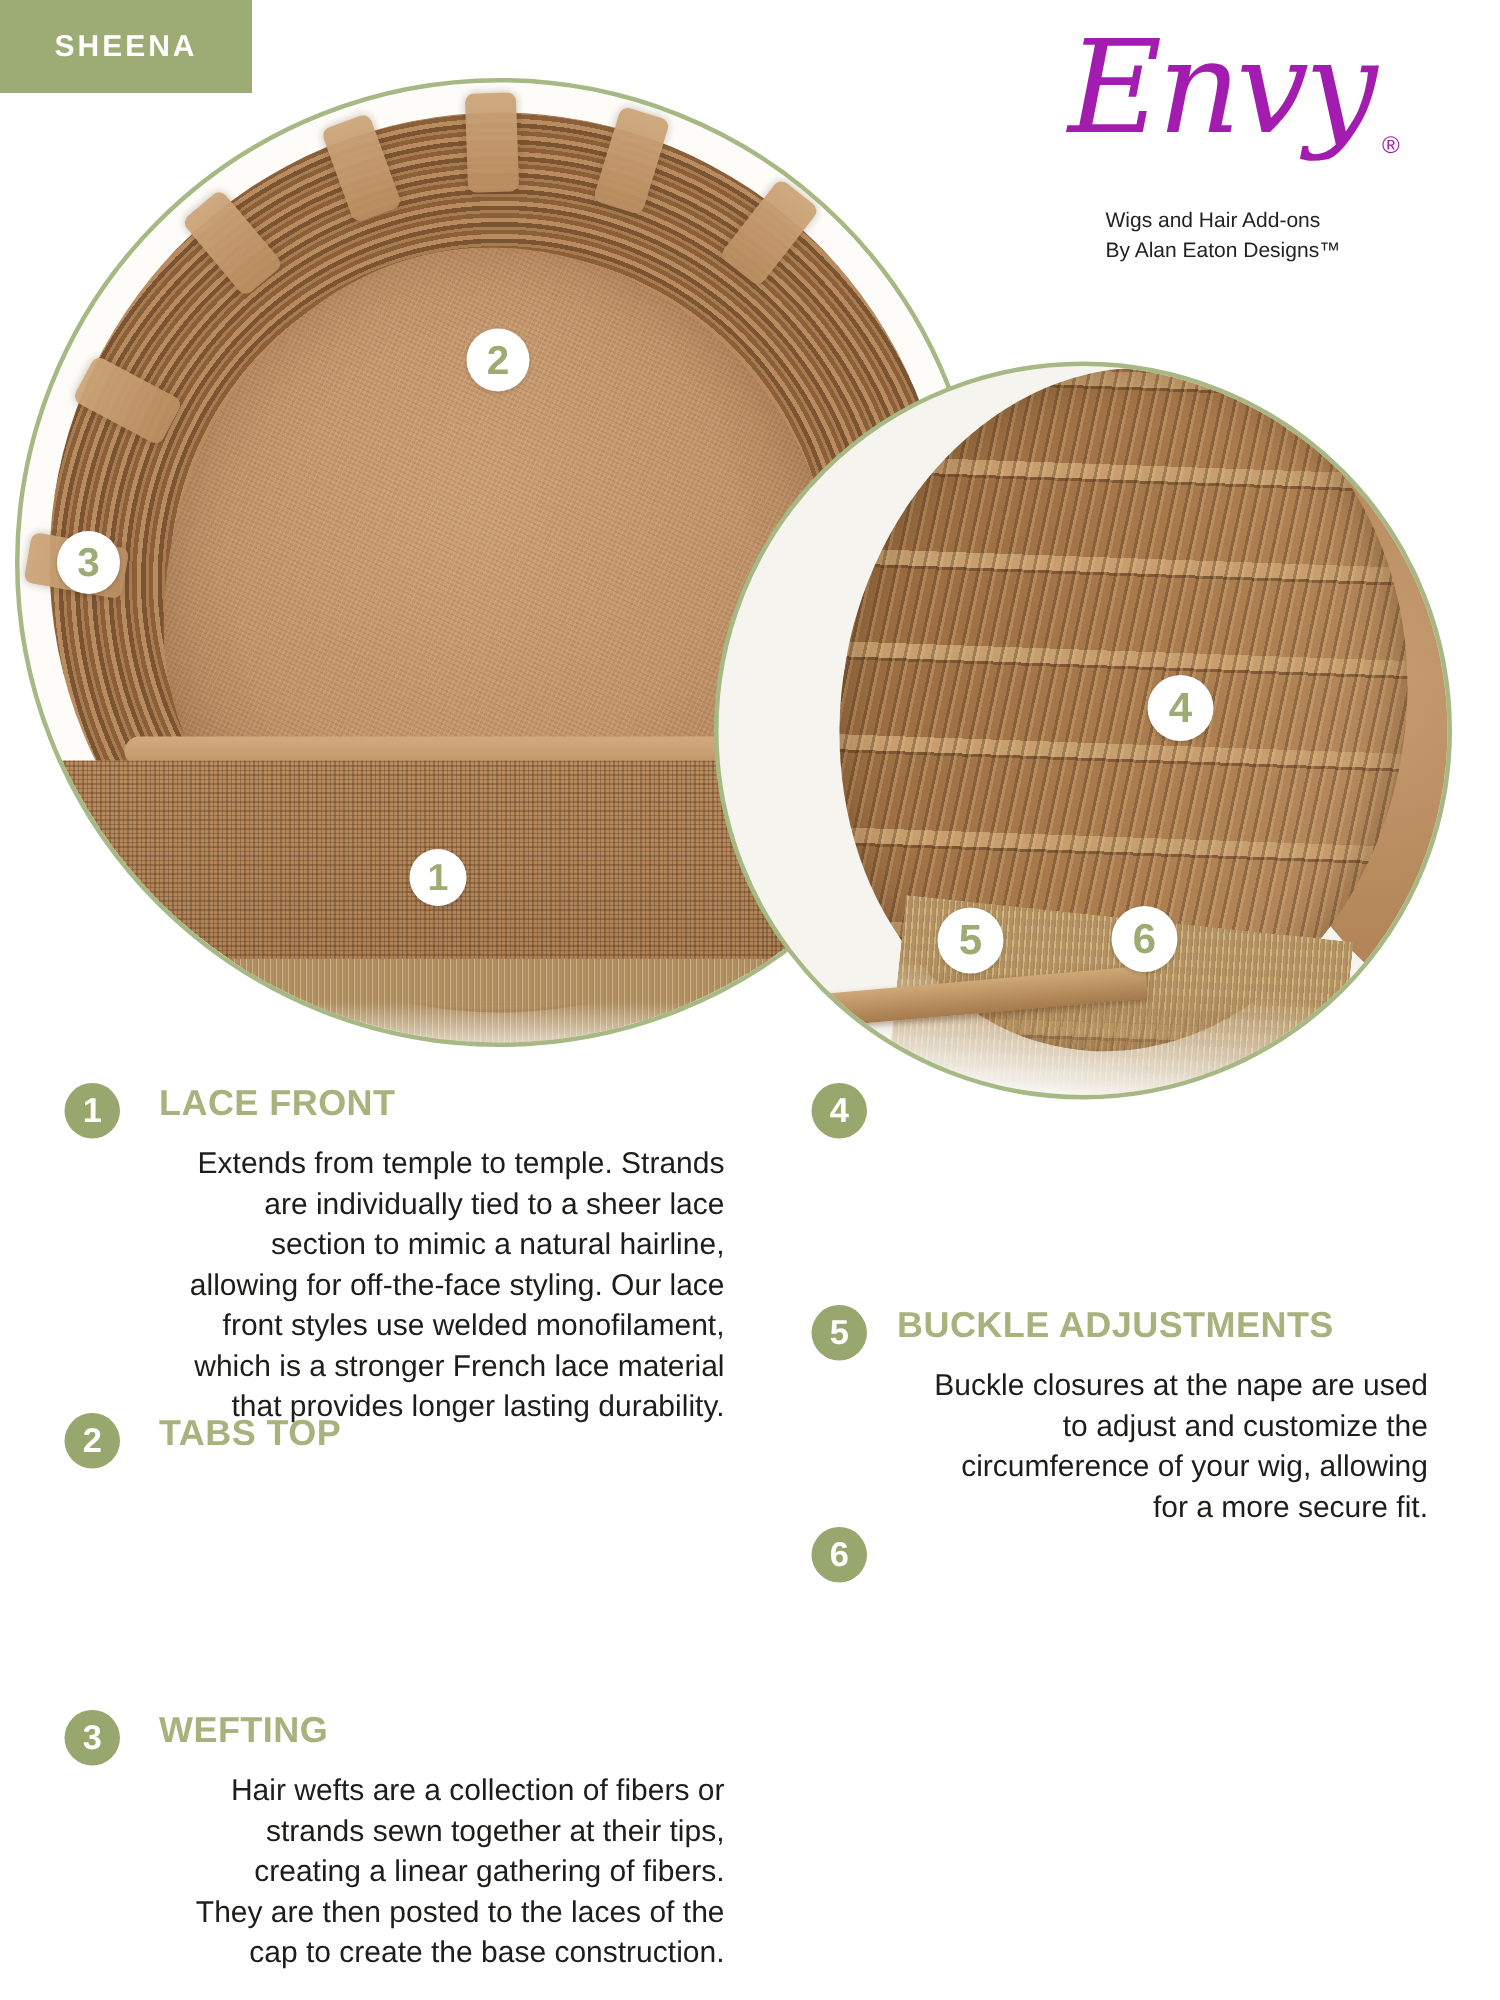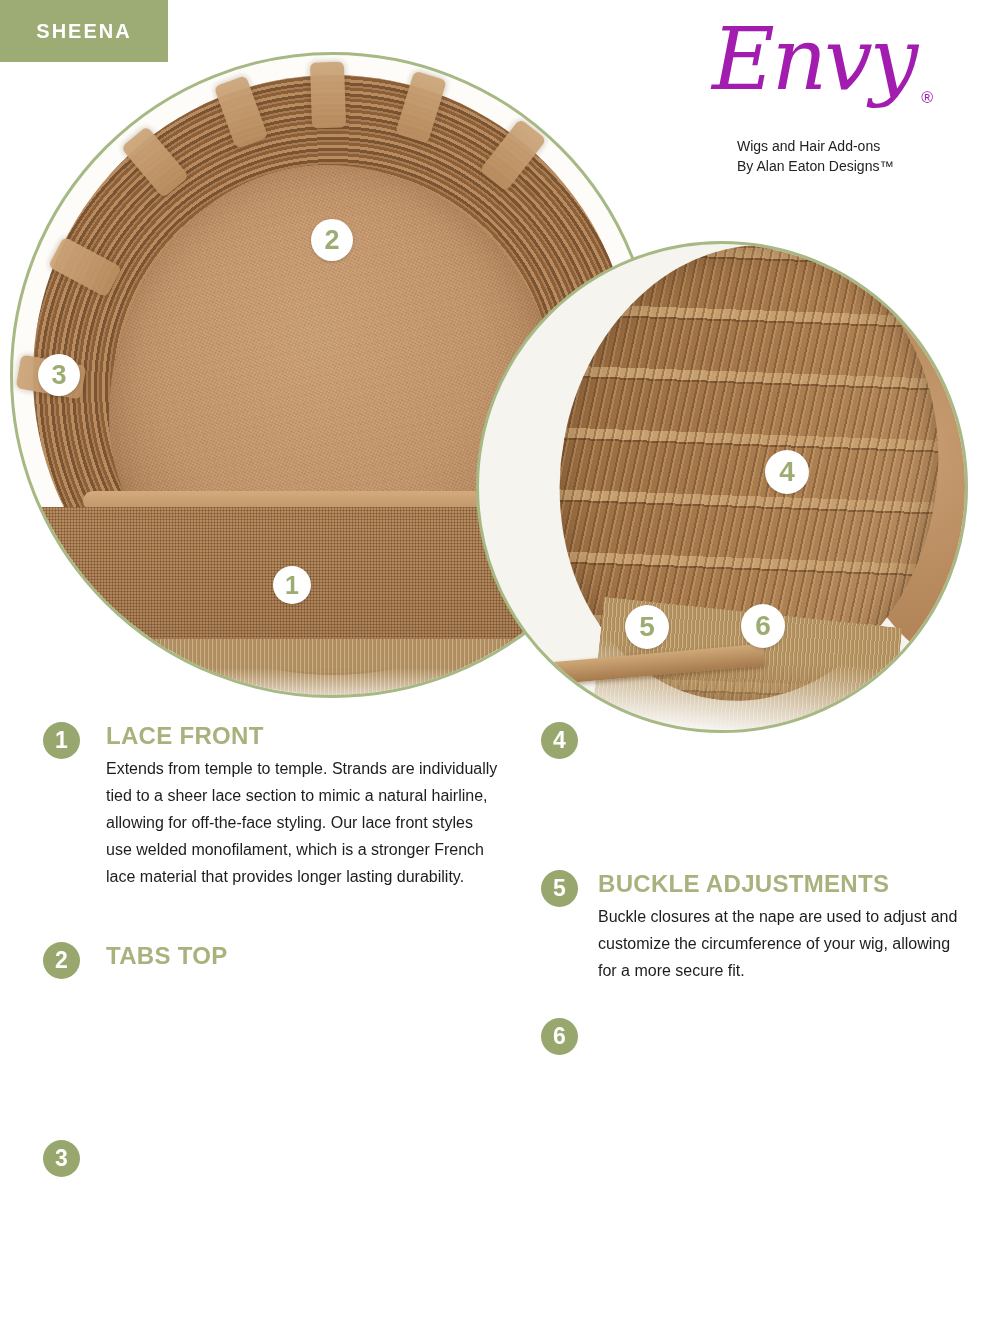--- a/index.html
+++ b/index.html
@@ -132,21 +132,21 @@
     background:#98a76d; color:#ffffff;
     display:flex; align-items:center; justify-content:center;
     font-size:23px; font-weight:bold;
   }
   .sec-content { margin-left:26px; }
   .section.rcol .sec-content { margin-left:20px; }
   .sec-title {
     margin:2px 0 7px 0; font-size:24px; font-weight:bold; line-height:1;
     color:#a9b17d; letter-spacing:0.3px;
   }
-  .sec-body { margin:0; font-size:16px; line-height:27px; color:#1d1d1b; }
+  .sec-body { margin:15px; font-size:20px; line-height:27px; color:#1d1d1b;text-align:right; }
 
   .section.s1 { left:43px;  top:722px;  width:455px; }
   .section.s2 { left:43px;  top:942px;  width:455px; }
   .section.s3 { left:43px;  top:1140px; width:455px; }
   .section.s4 { left:541px; top:722px;  width:426px; }
   .section.s5 { left:541px; top:870px;  width:426px; }
   .section.s6 { left:541px; top:1018px; width:426px; }
 </style>
 </head>
 <body>
@@ -199,20 +199,24 @@
 
   <div class="section s2">
     <div class="num-badge">2</div>
     <div class="sec-content">
       <h3 class="sec-title">TABS TOP</h3>
     </div>
   </div>
 
   <div class="section s3">
     <div class="num-badge">3</div>
+    <div class="sec-content">
+      <h3 class="sec-title">WEFTING</h3>
+      <p class="sec-body">Hair wefts are a collection of fibers or strands sewn together at their tips, creating a linear gathering of fibers. They are then posted to the laces of the cap to create the base construction.</p>
+    </div>
   </div>
 
   <div class="section s4 rcol">
     <div class="num-badge">4</div>
     <div class="sec-content">
     </div>
   </div>
 
   <div class="section s5 rcol">
     <div class="num-badge">5</div>

